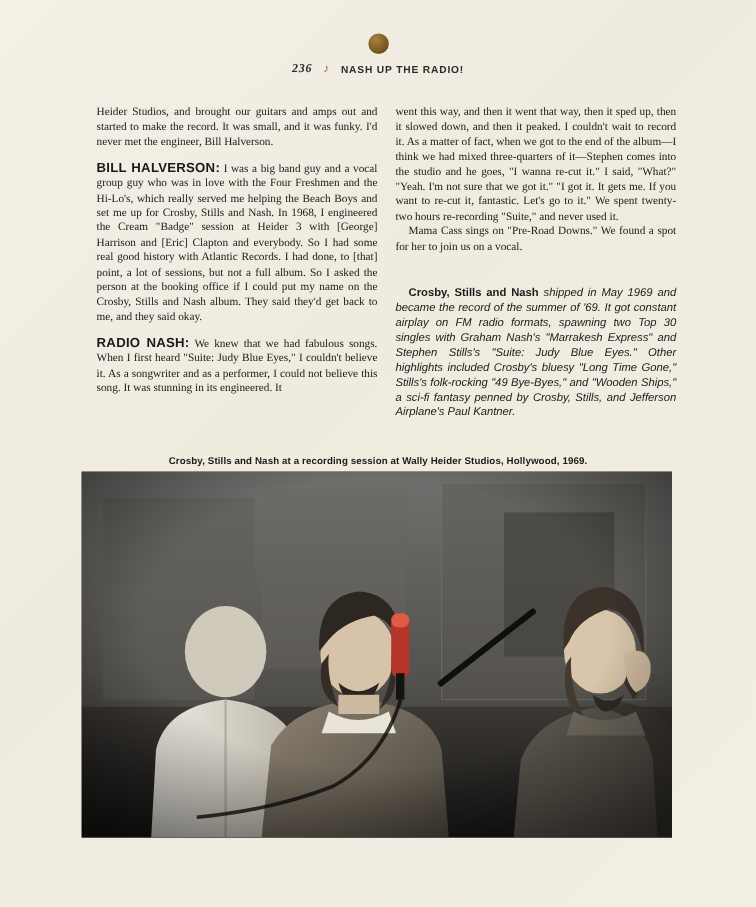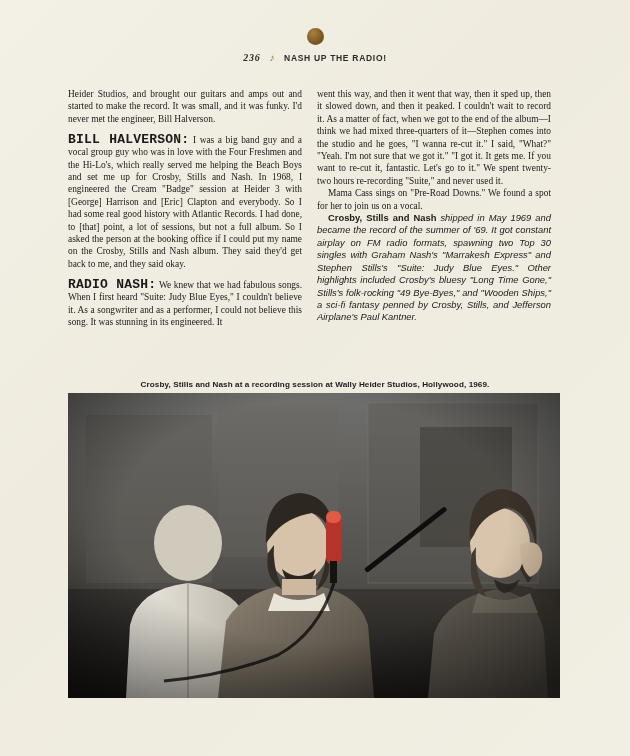--- a/index.html
+++ b/index.html
@@ -53,62 +53,64 @@
     font-weight: bold;
   }
   .note-glyph {
     color: #9a7320;
     font-size: 10px;
   }
   
   .columns {
     position: absolute;
     top: 88px;
-    left: 68px;
+    left: 75px;
     width: 494px;
     display: flex;
     gap: 15px;
+    justify-content: center;
   }
   .col {
     width: 234px;
   }
   .col p {
     margin: 0 0 0 0;
     font-size: 9.4px;
     line-height: 12.4px;
     text-align: justify;
     text-justify: inter-word;
     hyphens: auto;
   }
   .col p + p {
     margin-top: 8.5px;
   }
   .col p.indent {
     text-indent: 11px;
     margin-top: 0;
   }
   .speaker {
-    font-family: Liberation Mono, monospace;
-    font-weight: bold;
-    font-size: 13px;
+    font-family: Liberation Sans, sans-serif;
+    font-weight: bold;
+    font-size: 11px;
     letter-spacing: 0.2px;
   }
   .sidebar-note {
     font-family: "Liberation Sans", sans-serif;
     font-style: italic;
     font-size: 8.8px;
     line-height: 12.6px;
     text-align: justify;
     margin: 0;
   }
   .sidebar-note .lead {
     font-style: normal;
     font-weight: bold;
   }
   .sidebar-wrap {
+    margin-top: 26px;
     text-indent: 11px;
   }
   
   .caption {
     position: absolute;
     top: 380px;
     left: 68px;
     width: 494px;
     text-align: center;
     font-family: "Liberation Sans", sans-serif;

